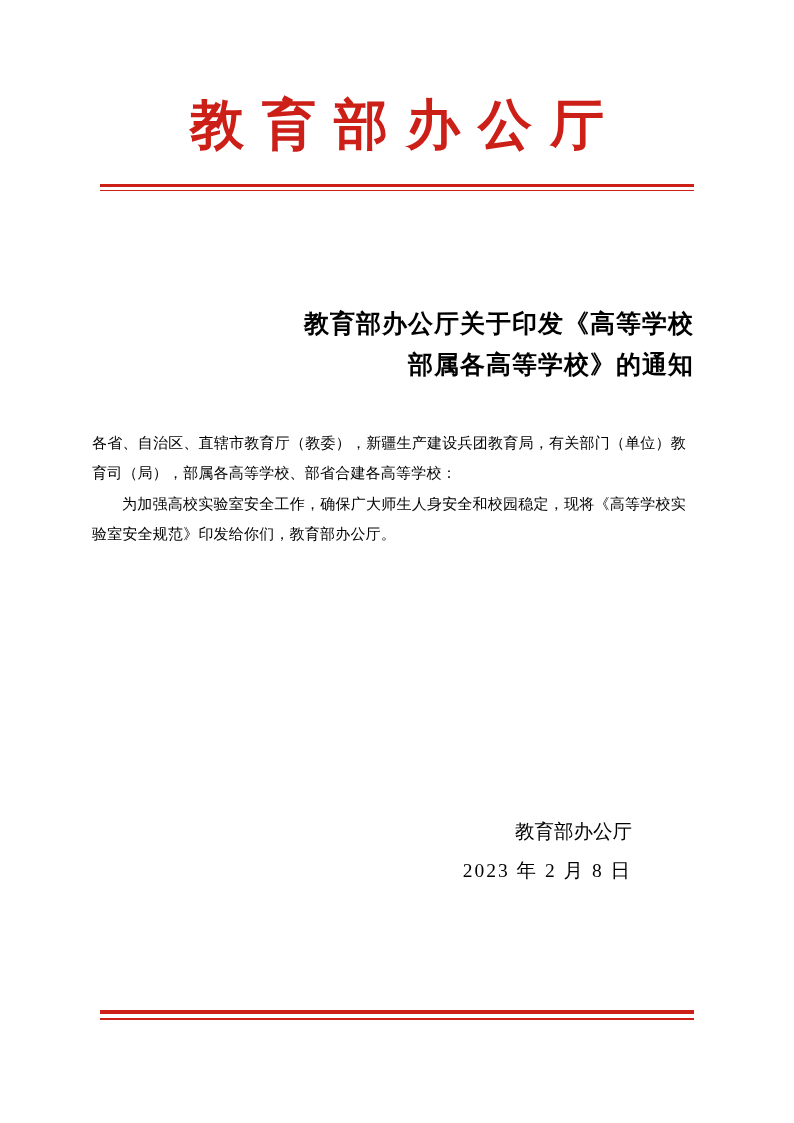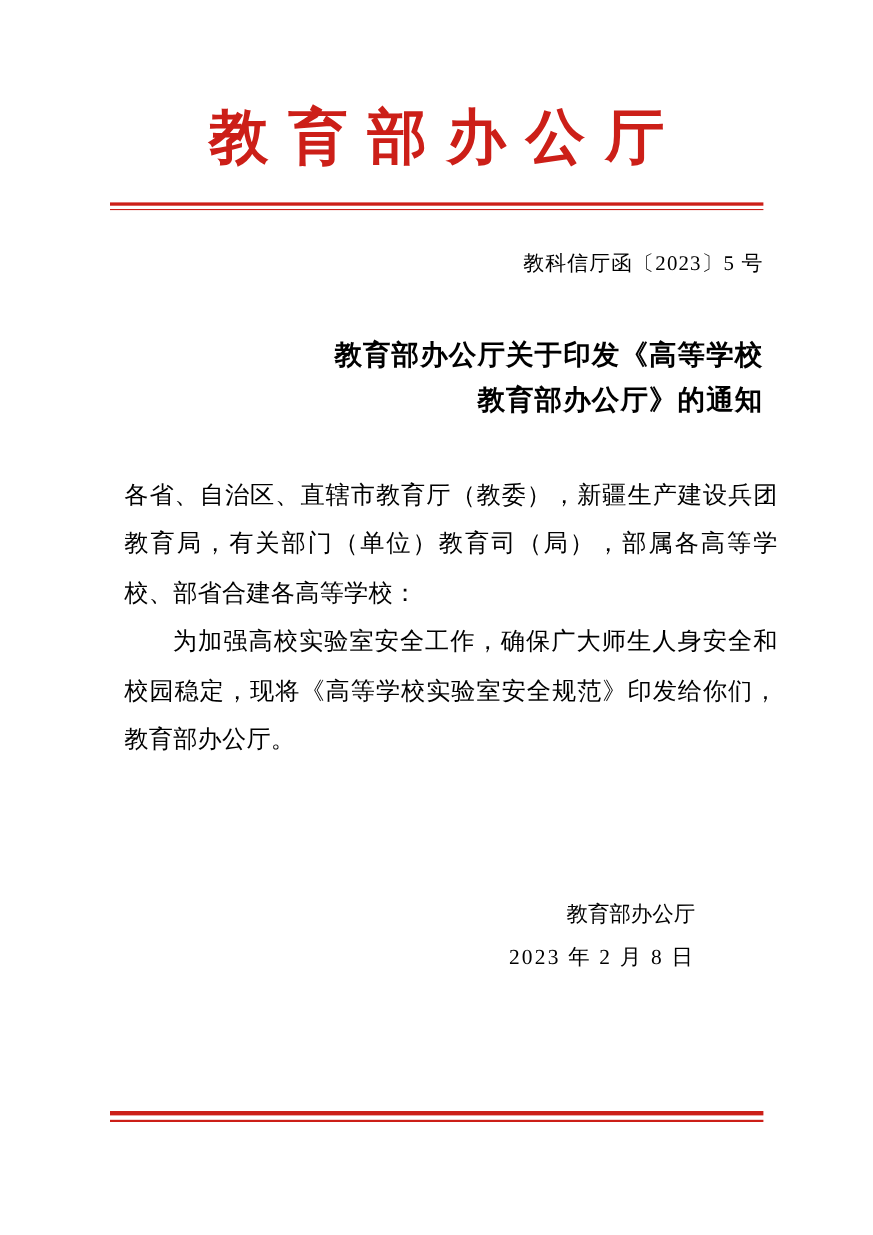--- a/index.html
+++ b/index.html
@@ -79,24 +79,24 @@
     font-weight: bold;
     font-size: 25px;
     line-height: 1.65;
     letter-spacing: 1px;
   }
   .doc-title .line { display: block; }
 
   
   .body-text {
     position: absolute;
-    left: 113px;
+    left: 92px;
     width: 594px;
     top: 428px;
-    font-size: 22px;
+    font-size: 15px;
     line-height: 2.02;
     text-align: justify;
     text-justify: inter-ideograph;
     letter-spacing: 0.2px;
   }
   .body-text p {
     margin: 0;
   }
   .body-text p.indent {
     text-indent: 2em;
@@ -138,25 +138,24 @@
 
 <div class="page">
 
   <div class="masthead">
     <div class="masthead-title">教育部办公厅</div>
   </div>
 
   <div class="rule-top"></div>
   <div class="rule-top2"></div>
 
-  <div class="doc-number">教科信厅函〔2023〕5 号</div>
 
   <div class="doc-title">
     <span class="line">教育部办公厅关于印发《高等学校</span>
-    <span class="line">教育部办公厅》的通知</span>
+    <span class="line">部属各高等学校》的通知</span>
   </div>
 
   <div class="body-text">
     <p>各省、自治区、直辖市教育厅（教委），新疆生产建设兵团教育局，有关部门（单位）教育司（局），部属各高等学校、部省合建各高等学校：</p>
     <p class="indent">为加强高校实验室安全工作，确保广大师生人身安全和校园稳定，现将《高等学校实验室安全规范》印发给你们，教育部办公厅。</p>
   </div>
 
   <div class="signature">
     <span class="sig-line">教育部办公厅</span>
     <span class="sig-date">2023 年 2 月 8 日</span>

